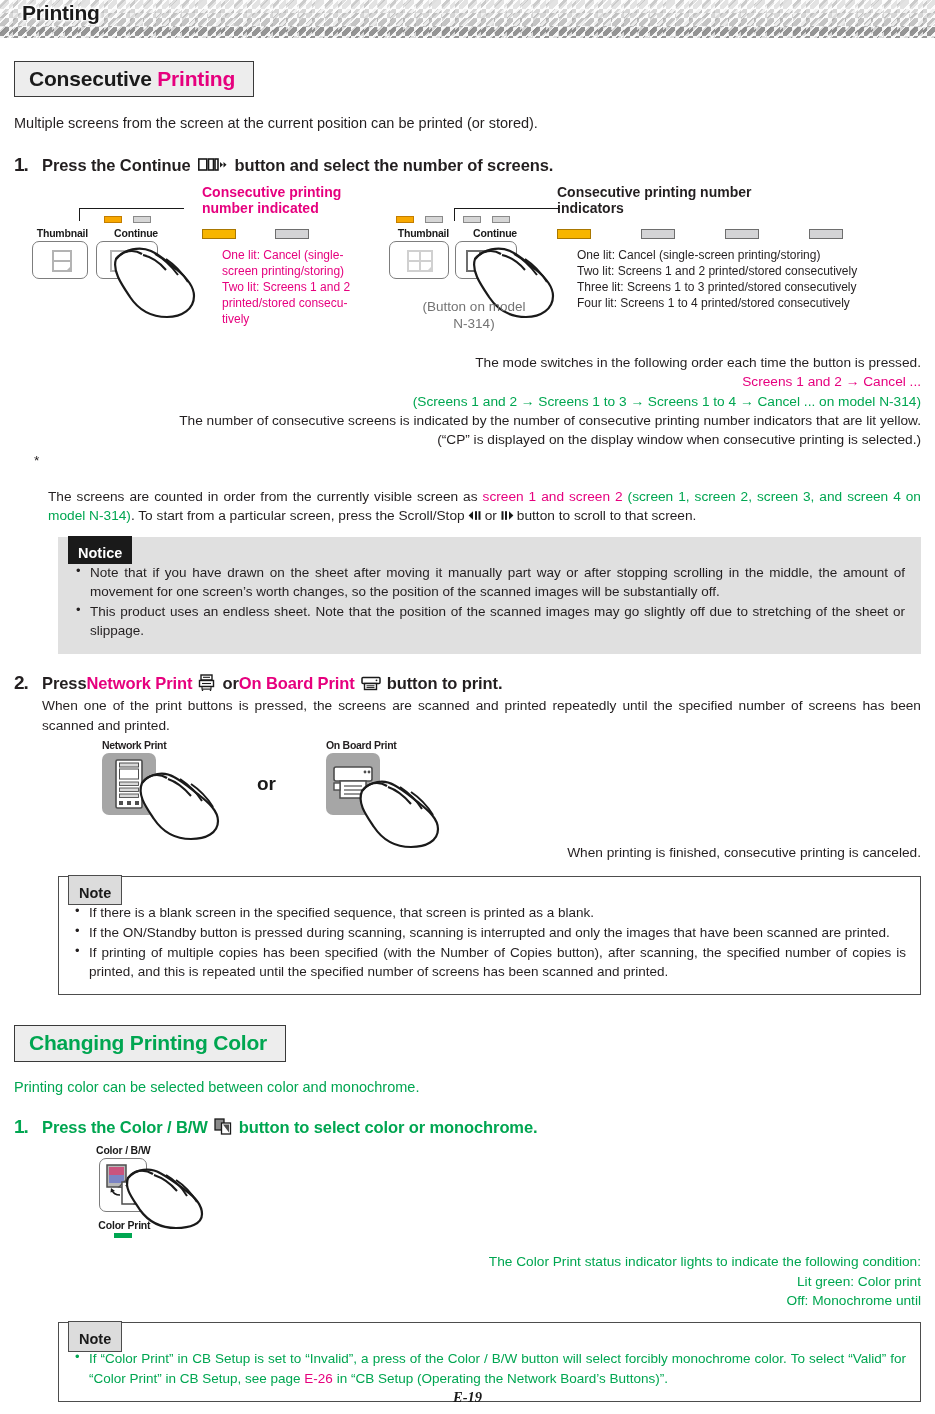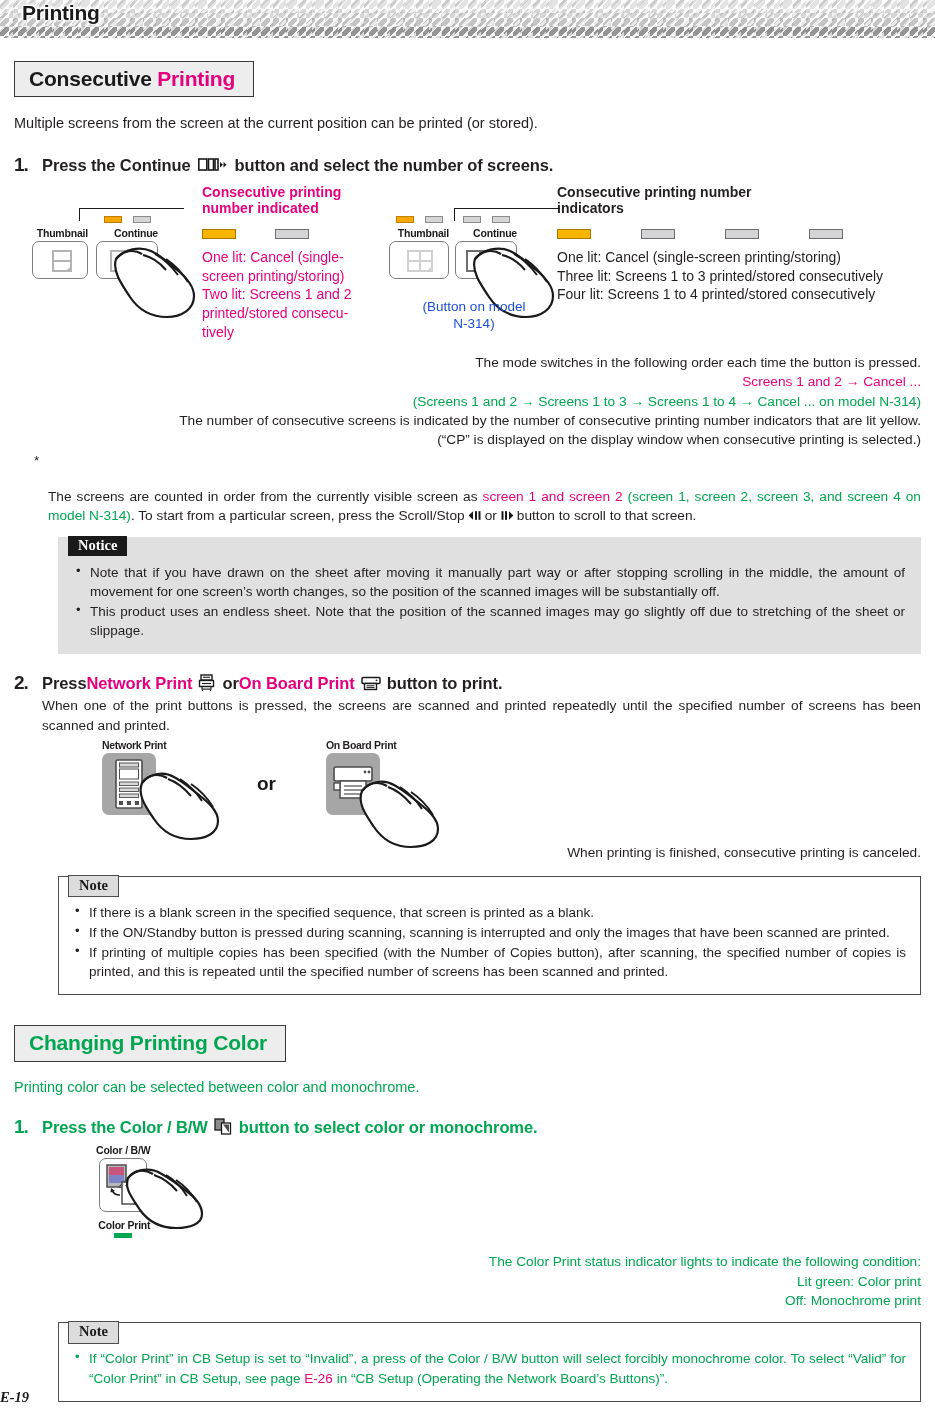--- a/index.html
+++ b/index.html
@@ -116,26 +116,25 @@
 
   
   .callout {
     position: relative;
     margin-top: 16px;
   }
   .callout .tab {
     position: absolute;
     top: -1px;
     left: 10px;
-    padding: 0 10px 2px 10px;
+    padding: 8px 10px 2px 10px;
     font-size: 14.5px;
     font-weight: bold;
     z-index: 4;
     line-height: 1.25;
-    font-family: Liberation Serif, serif;
   }
   .callout.notice .tab { background: #1a1a1a; color: #ffffff; }
   .callout.note   .tab { background: #dcdcdc; color: #1a1a1a; border: 1px solid #4d4d4d; }
   .callout.notice .panel {
     background: #e0e0e0;
     border: 0;
     padding: 26px 16px 13px 16px;
   }
   .callout.note .panel {
     background: #ffffff;
@@ -199,34 +198,35 @@
   .bracket {
     position: absolute;
     border-top: 1.6px solid #1a1a1a;
     border-left: 1.6px solid #1a1a1a;
     height: 12px;
   }
 
   .hand { position: absolute; pointer-events: none; }
 
   .fig-caption-green {
-    color: #1d4ed8;
+    color: #737373;
     font-size: 13.5px;
     text-align: center;
     line-height: 1.25;
   }
 
   .legend-title {
     font-weight: bold;
     font-size: 14px;
     line-height: 1.2;
   }
   .legend-line {
-    font-size: 14px;
+    font-size: 12px;
     line-height: 1.33;
+    margin-left: 20px;
   }
 
   .or-word {
     font-size: 19px;
     font-weight: bold;
     color: #1a1a1a;
   }
 
   .print-btn {
     width: 54px;
@@ -240,20 +240,21 @@
     font-weight: bold;
     letter-spacing: -0.3px;
     text-align: center;
     white-space: nowrap;
   }
 
   .footer-page {
     position: absolute;
     bottom: 8px;
     left: 0; right: 0;
+    text-align: center;
     font-size: 14.5px;
     font-weight: bold;
     font-style: italic;
     font-family: "Liberation Serif", serif;
     color: #1a1a1a;
   }
 
   .content { padding: 0 14px 0 14px; }
 </style>
 </head>
@@ -413,20 +414,21 @@
         <span class="legend-led lit"></span>
         <span style="display:inline-block;width:41px;"></span>
         <span class="legend-led"></span>
         <span style="display:inline-block;width:41px;"></span>
         <span class="legend-led"></span>
         <span style="display:inline-block;width:41px;"></span>
         <span class="legend-led"></span>
       </div>
       <div style="margin-top:6px;">
         <div class="legend-line">One lit: Cancel (single-screen printing/storing)</div>
+        <div class="legend-line">Two lit: Screens 1 and 2 printed/stored consecutively</div>
         <div class="legend-line">Three lit: Screens 1 to 3 printed/stored consecutively</div>
         <div class="legend-line">Four lit: Screens 1 to 4 printed/stored consecutively</div>
       </div>
     </div>
   </div>
 
   <div style="margin-left:20px;margin-top:4px;">
     <div class="body-text nojust">The mode switches in the following order each time the button is pressed.</div>
     <div class="body-text nojust magenta">Screens 1 and 2 → Cancel ...</div>
     <div class="body-text nojust green">(Screens 1 and 2 → Screens 1 to 3 → Screens 1 to 4 → Cancel ... on model N-314)</div>
@@ -606,21 +608,21 @@
       <path d="M6,14 C12,5 23,5 31,10" fill="none" stroke="#1a1a1a" stroke-width="2.2"></path>
       <path d="M32,11 C41,14 49,20 55,27" fill="none" stroke="#1a1a1a" stroke-width="2"></path>
       <path d="M44,11 C53,16 60,24 65,32" fill="none" stroke="#1a1a1a" stroke-width="2"></path>
       <path d="M54,16 C63,22 70,30 75,38" fill="none" stroke="#1a1a1a" stroke-width="2"></path>
     </svg>
   </div>
 
   <div style="margin-left:28px;margin-top:0;">
     <div class="body-text nojust green">The Color Print status indicator lights to indicate the following condition:</div>
     <div class="body-text nojust green">Lit green: Color print</div>
-    <div class="body-text nojust green">Off: Monochrome print</div>
+    <div class="body-text nojust green">Off: Monochrome until</div>
   </div>
 
   <div class="callout note" style="margin-left:44px;margin-top:12px;">
     <div class="tab green">Note</div>
     <div class="panel">
       <ul>
         <li class="green">
           <span>If “Color Print” in CB Setup is set to “Invalid”, a press of the Color / B/W button will select forcibly monochrome color. To select “Valid” for “Color Print” in CB Setup, see page </span><span class="magenta">E-26</span><span> in “CB Setup (Operating the Network Board’s Buttons)”.</span>
         </li>
       </ul>

